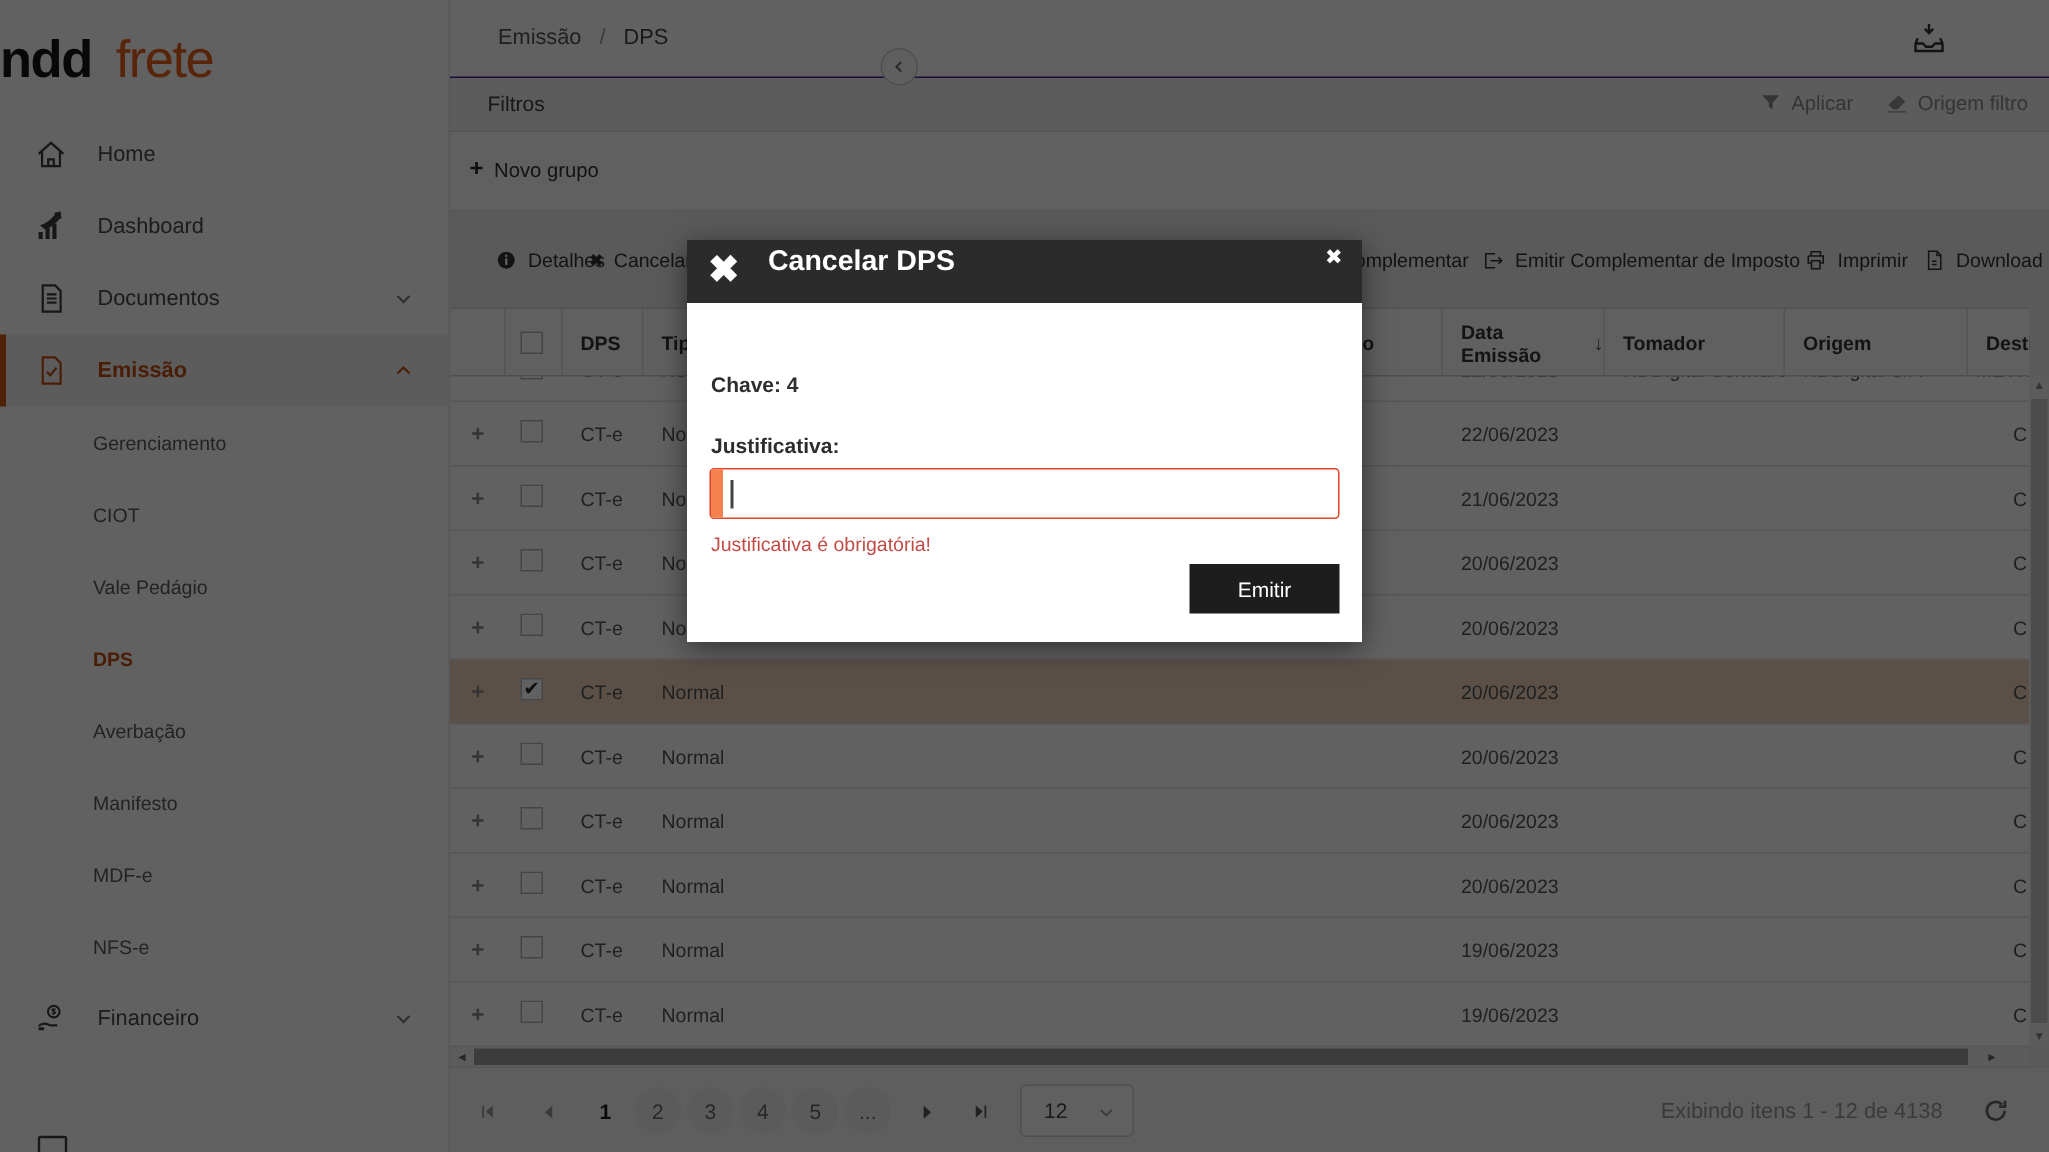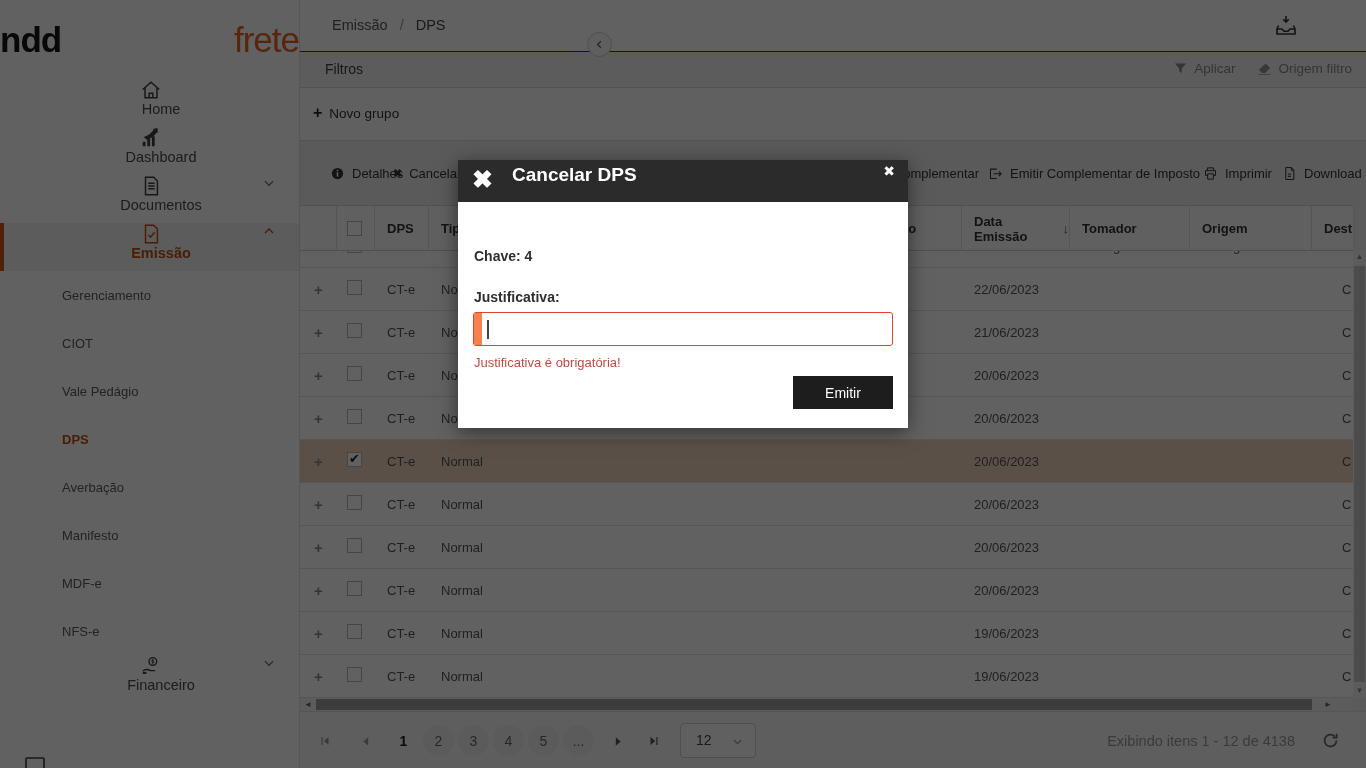--- a/index.html
+++ b/index.html
@@ -3,26 +3,26 @@
 <meta charset="utf-8">
 <style>
   * { margin:0; padding:0; box-sizing:border-box; }
   html,body { width:1366px; height:768px; overflow:hidden;
     font-family:"Liberation Sans", sans-serif; background:#fff; }
   .app { position:absolute; inset:0; background:#ededed; }
 
   
   .sidebar { position:absolute; left:0; top:0; width:300px; height:768px;
     background:#fff; border-right:1px solid #e3e3e3; z-index:5; }
-  .logo { height:79px; display:flex; align-items:center; justify-content:space-between;
-    font-size:35px; font-weight:bold; letter-spacing:-1px; }
+  .logo { height:79px; display:flex; align-items:center; justify-content:flex-start;
+    font-size:35px; font-weight:bold; letter-spacing:-1px;gap:16px; }
   .logo .nd { color:#161616; }
   .logo .fr { color:#e8601c; font-weight:normal; }
   .nav-item { position:relative; height:48px; display:flex; align-items:center;
-    padding-left:23px; color:#4a4a4a; font-size:14.5px; cursor:pointer;flex-direction:column; }
+    padding-left:23px; color:#4a4a4a; font-size:14.5px; cursor:pointer; }
   .nav-item .nico { width:22px; height:22px; margin-right:20px; color:#3d3d3d; flex:0 0 22px; }
   .nav-item .chev { position:absolute; right:22px; width:16px; height:16px; color:#777; }
   .nav-item.active-section { background:#f1f1f1; border-left:4px solid #d4541a; padding-left:19px; }
   .nav-item.active-section .label { color:#c24f12; font-weight:bold; }
   .nav-item.active-section .nico { color:#c24f12; }
   .nav-item.active-section .chev { color:#c24f12; }
   .sub-item { height:48px; display:flex; align-items:center; padding-left:62px;
     color:#5a5a5a; font-size:13px; cursor:pointer; position:relative; }
   .sub-item.active { color:#c24f12; font-weight:bold; }
   .sub-item .chev { position:absolute; right:22px; width:16px; height:16px; color:#777; }

